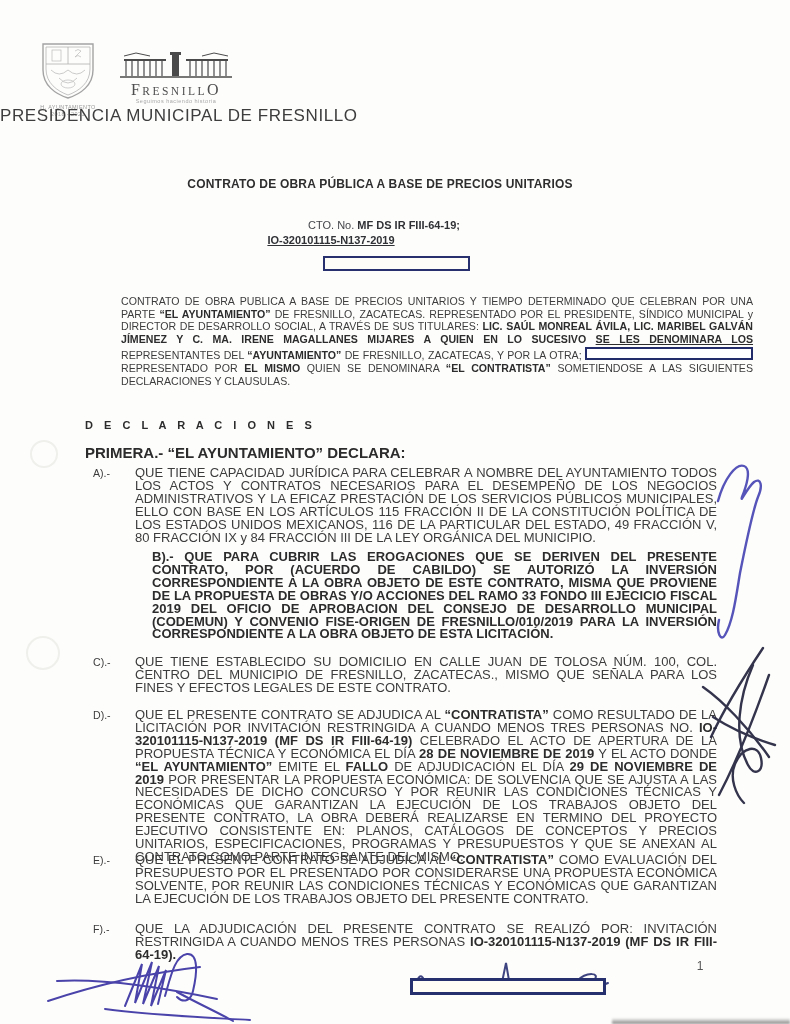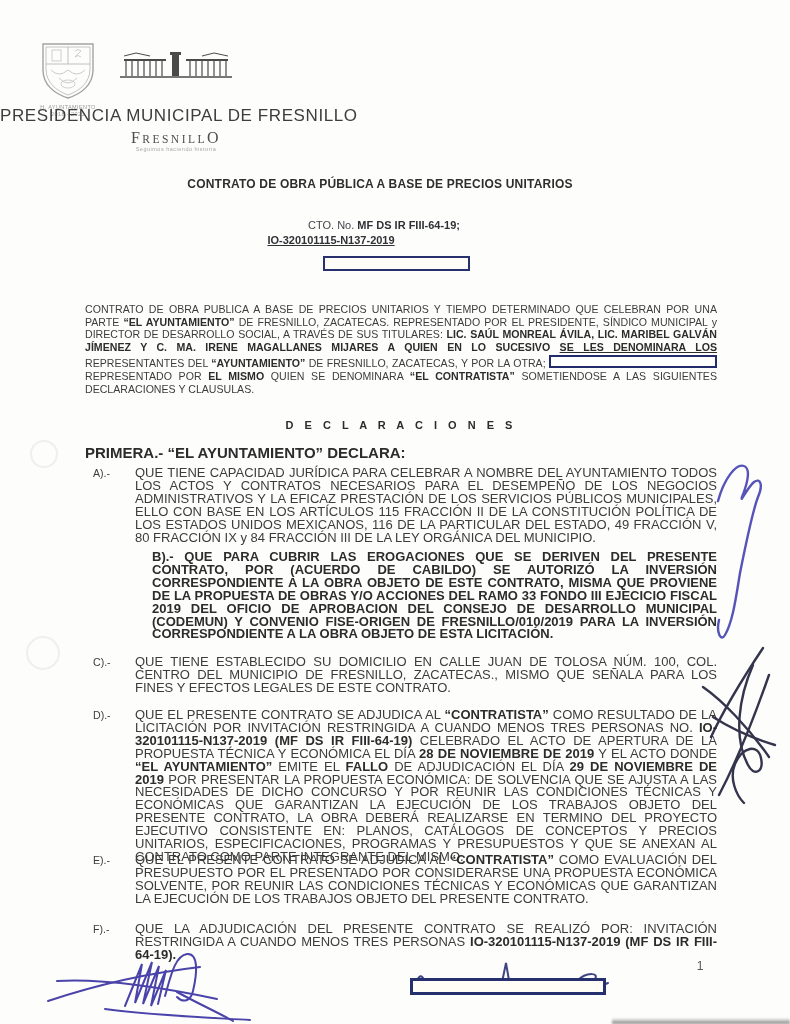--- a/index.html
+++ b/index.html
@@ -6,41 +6,41 @@
   .page{
     position:relative;width:790px;height:1024px;margin:0 auto;
     background:#fdfdfc;overflow:hidden;
     font-family:"Liberation Sans","DejaVu Sans",sans-serif;
     color:#3a3a3a;
   }
   
   .shield{position:absolute;left:28px;top:40px;width:80px;text-align:center;}
   .shield-caption{font-size:5.5px;color:#9a9a9a;line-height:6.5px;letter-spacing:.4px;}
   .fres-logo{position:absolute;left:106px;top:52px;width:140px;text-align:center;}
-  .fres-name{font-family:"Liberation Serif","DejaVu Serif",serif;color:#4e4e4e;letter-spacing:2.5px;line-height:16px;white-space:nowrap;margin-top:48px;}
+  .fres-name{font-family:"Liberation Serif","DejaVu Serif",serif;color:#4e4e4e;letter-spacing:2.5px;line-height:16px;white-space:nowrap;}
   .fres-name .big{font-size:16px;}
   .fres-name .small{font-size:11.5px;}
   .fres-tagline{font-size:5.5px;color:#a8a8a8;letter-spacing:.5px;margin-top:-1px;}
   
   .h-title{position:absolute;left:0;top:106px;width:632px;text-align:left;font-size:17px;letter-spacing:.6px;color:#3d3d3d;}
   .h-dept{position:absolute;left:0;top:143px;width:790px;text-align:center;font-size:15px;font-weight:bold;letter-spacing:.6px;color:#2e2e2e;}
   .h-contract{position:absolute;left:0;top:177px;width:760px;text-align:center;font-size:12px;font-weight:bold;letter-spacing:.2px;color:#2e2e2e;}
   .h-cto{position:absolute;left:0;top:219px;width:768px;text-align:center;font-size:11px;color:#44464a;}
   .h-cto b{color:#2f3135;}
   .h-io{position:absolute;left:0;top:234px;width:662px;text-align:center;font-size:11px;font-weight:bold;text-decoration:underline;color:#2f3135;}
   
   .redact-top{position:absolute;left:323px;top:256px;width:143px;height:11px;border:2px solid #28306e;background:#fffdf8;}
   .redact-inline{display:inline-block;width:164px;height:9px;border:2px solid #222c6b;background:#fff;vertical-align:baseline;transform:translateY(1px);}
   .redact-bottom{position:absolute;left:410px;top:978px;width:190px;height:11px;border:3px solid #26306f;background:#fffdf6;z-index:3;}
   
   .para{position:absolute;left:85px;width:632px;font-size:10.6px;line-height:12.9px;text-align:justify;color:#3c3c3c;}
   .para b{color:#2c2c2c;}
   .u{text-decoration:underline;}
-  .intro{top:292px;}
-  .decl-head{position:absolute;left:85px;top:419px;width:632px;text-align:center;font-size:11px;font-weight:bold;letter-spacing:4px;color:#2c2c2c;}
+  .intro{top:284px;margin-left:36px;}
+  .decl-head{position:absolute;left:85px;top:419px;width:632px;font-size:11px;font-weight:bold;letter-spacing:4px;color:#2c2c2c;}
   .primera{position:absolute;left:85px;top:444px;font-size:15px;font-weight:bold;color:#2c2c2c;}
   .item{position:absolute;left:85px;width:632px;}
   .item .ilabel{position:absolute;left:8px;top:0;font-size:10.6px;color:#3c3c3c;}
   .item .itext{display:block;margin-left:50px;font-size:13px;line-height:12.9px;text-align:justify;color:#3c3c3c;}
   .item .itext b{color:#2c2c2c;}
   .item-a{top:467px;}
   .item-b{top:551px;left:135px;width:582px;}
   .item-b .itext{margin-left:17px;font-weight:bold;color:#2e2e2e;}
   .item-c{top:656px;}
   .item-d{top:709px;}

